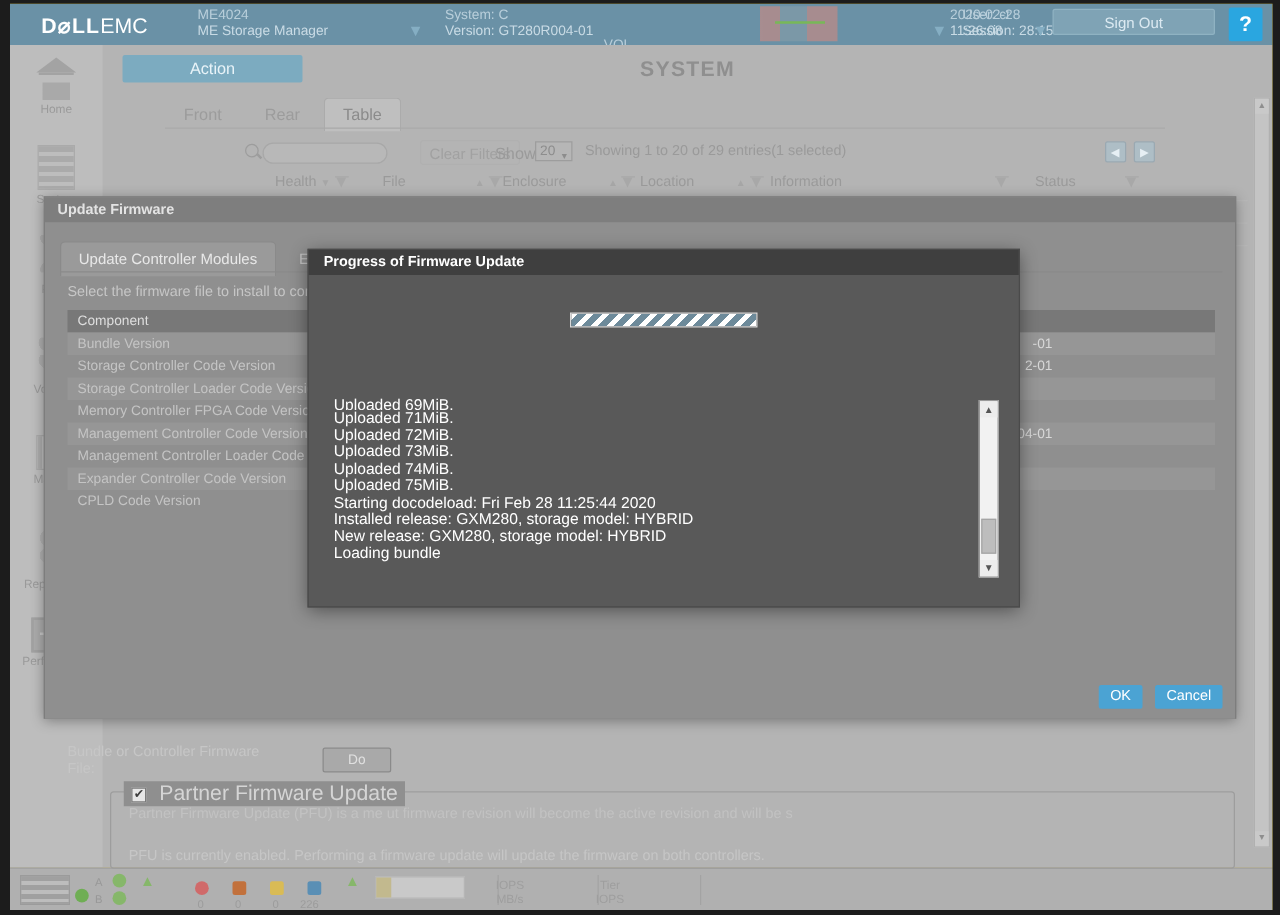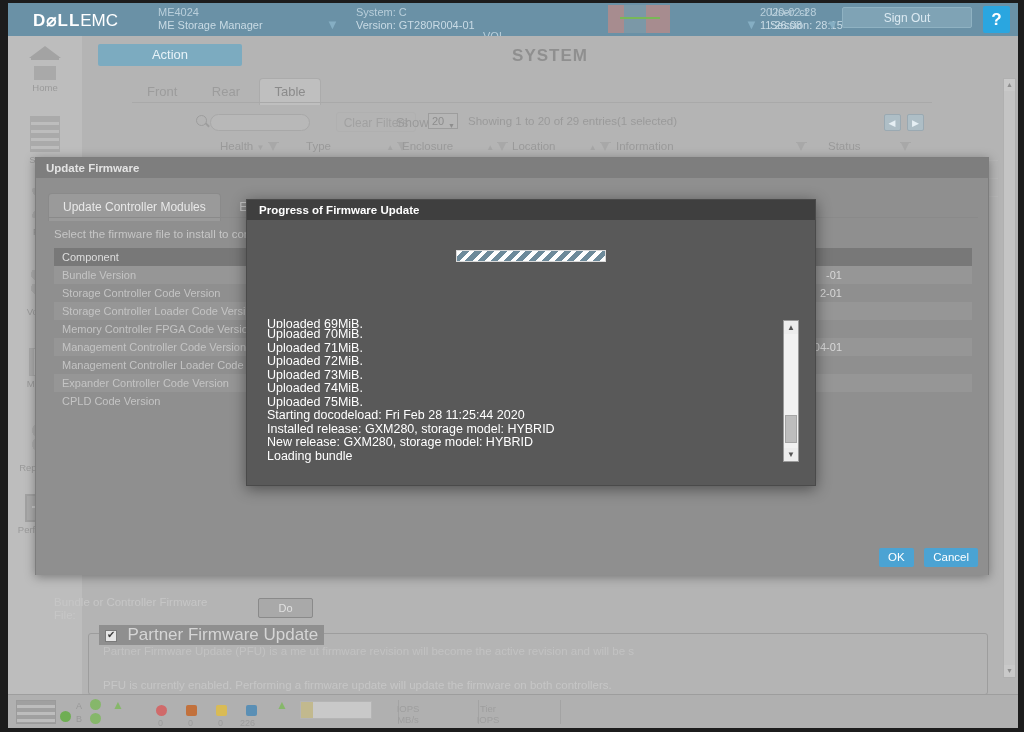--- a/index.html
+++ b/index.html
@@ -481,21 +481,21 @@
         </div>
       </div>
 
       <div class="thead">
         <span class="th" style="left:86px">
           <span>Health</span>
           <span class="sort">▼</span>
           <span class="funnel"></span>
         </span>
         <span class="th" style="left:172px">
-          <span>Type</span>
+          <span>File</span>
           <span class="sort" style="margin-left:52px">▲</span>
           <span class="funnel"></span>
         </span>
         <span class="th" style="left:268px">
           <span>Enclosure</span>
           <span class="sort" style="margin-left:30px">▲</span>
           <span class="funnel"></span>
         </span>
         <span class="th" style="left:378px">
           <span>Location</span>
@@ -604,21 +604,20 @@
   <div class="modal-prog">
     <div class="pg-title">Progress of Firmware Update</div>
     <div class="pg-body">
       <div class="pg-bar">
           <i></i>
         </div>
 
       <div class="pg-logwrap">
         <div class="pg-log">
           <div class="clip">Uploaded 69MiB.</div>
-          <div>Uploaded 70MiB.</div>
           <div>Uploaded 71MiB.</div>
           <div>Uploaded 72MiB.</div>
           <div>Uploaded 73MiB.</div>
           <div>Uploaded 74MiB.</div>
           <div>Uploaded 75MiB.</div>
           <div>Starting docodeload: Fri Feb 28 11:25:44 2020</div>
           <div>Installed release: GXM280, storage model: HYBRID</div>
           <div>New release: GXM280, storage model: HYBRID</div>
           <div>Loading bundle</div>
         </div>

